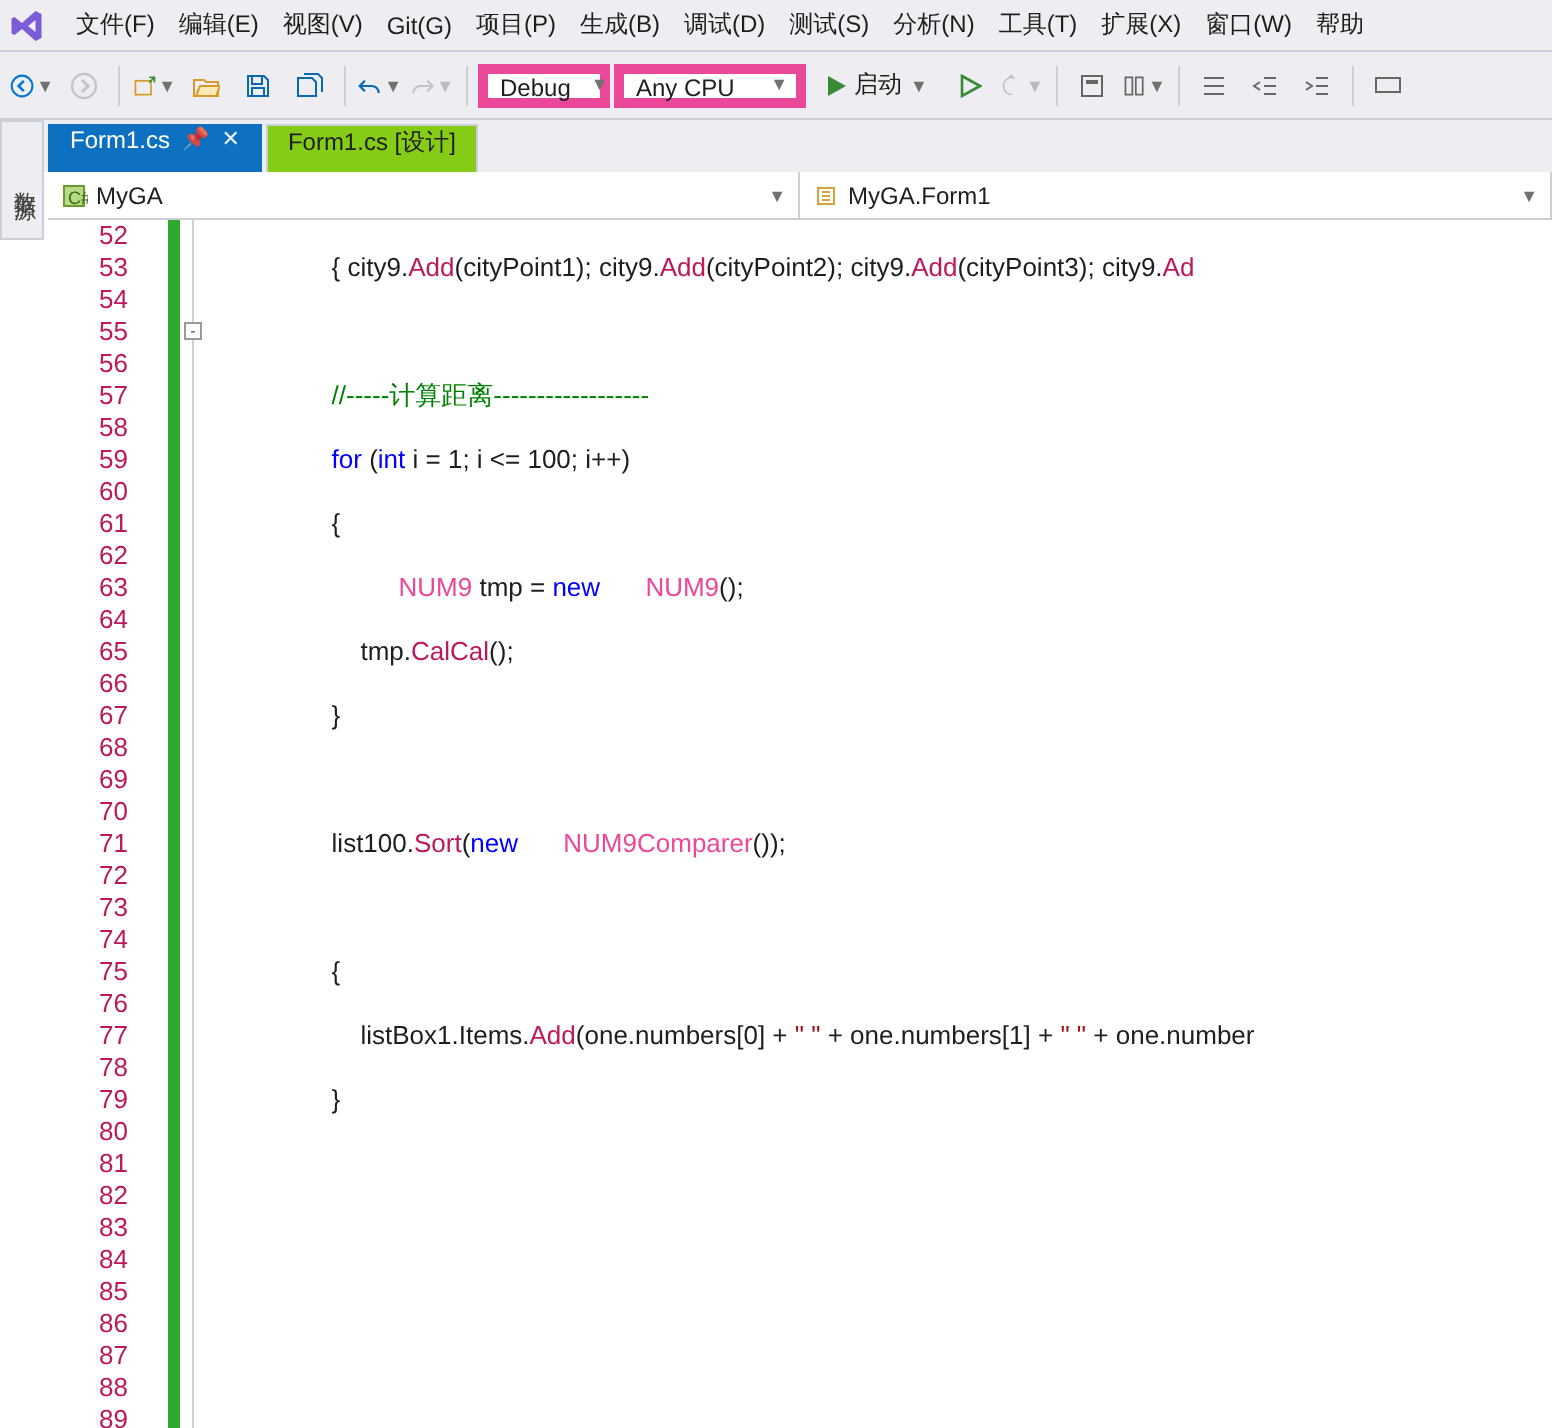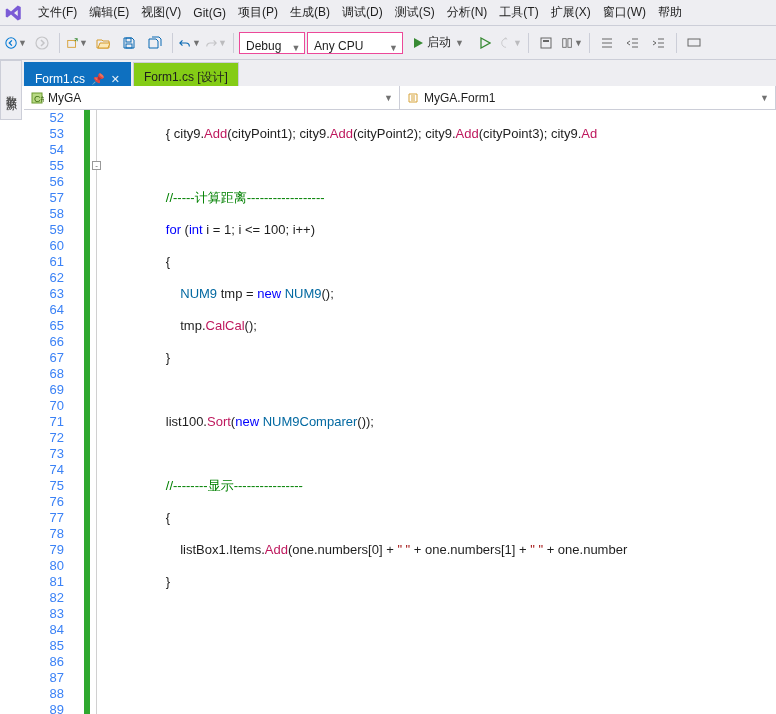--- a/index.html
+++ b/index.html
@@ -9,53 +9,53 @@
 .menubar { height:26px; background:#eeeef2; display:flex; align-items:center; padding:0 2px; border-bottom:1px solid #ccced8; }
 .vs-logo { width:24px; height:24px; display:flex; align-items:center; justify-content:center; margin-right:6px; }
 .vs-logo svg { width:18px; height:18px; }
 .menubar .mi { padding:3px 6px; cursor:default; }
 
 
 .toolbar { height:34px; background:#eeeef2; display:flex; align-items:center; padding:0 4px; border-bottom:1px solid #ccced8; gap:2px; }
 .tbtn { width:24px; height:24px; display:flex; align-items:center; justify-content:center; border:1px solid transparent; }
 .tsep { width:1px; height:20px; background:#ccced8; margin:0 3px; }
 .tdrop { font-size:9px; color:#717171; margin-left:1px; }
-.combo { height:22px; border:1px solid #ec4899; background:#fff; display:flex; align-items:flex-end; padding:0 4px 0 6px; font-size:12px; }
+.combo { height:22px; border:5px solid #ec4899; background:#fff; display:flex; align-items:flex-start; padding:0 4px 0 6px; font-size:12px; }
 .combo .cdrop { margin-left:auto; font-size:9px; color:#717171; padding-left:10px; }
 .start-btn { display:flex; align-items:center; height:22px; padding:0 6px; border:1px solid transparent; }
 .start-btn svg { margin-right:3px; }
 
 
 .sidetab { position:absolute; left:0; top:60px; width:22px; height:60px; background:#eeeef2; border:1px solid #ccced8; writing-mode:vertical-rl; text-orientation:upright; font-size:11px; display:flex; align-items:center; justify-content:center; color:#444; letter-spacing:2px; }
 
 
 .doctabs { height:26px; background:#eeeef2; display:flex; align-items:flex-end; padding-left:24px; }
-.dtab { height:24px; padding:0 10px; display:flex; align-items:flex-end; gap:6px; font-size:12px; border:1px solid #ccced8; border-bottom:none; margin-right:2px; }
+.dtab { height:24px; padding:0 10px; display:flex; align-items:flex-start; gap:6px; font-size:12px; border:1px solid #ccced8; border-bottom:none; margin-right:2px; }
 .dtab.active { background:#0e70c0; color:#fff; border-color:#0e70c0; }
 .dtab .pin, .dtab .close { font-size:11px; opacity:.9; }
 
 
 .navbar { height:24px; background:#fff; border-bottom:1px solid #ccced8; display:flex; align-items:center; margin-left:24px; }
 .navcell { flex:1; display:flex; align-items:center; padding:0 6px; border-right:1px solid #ccced8; height:100%; font-size:12px; }
 .navcell svg { margin-right:4px; }
 .navcell .ndrop { margin-left:auto; font-size:9px; color:#717171; }
 
 
 .editor { position:absolute; left:24px; right:0; top:110px; bottom:0; display:flex; background:#fff; font-family:Consolas,NSimSun,monospace; font-size:13px; }
-.gutter { width:46px; text-align:right; color:#3b82f6; padding-right:6px; background:#fff; line-height:16px; padding-top:0; }
+.gutter { width:46px; text-align:right; color:#be185d; padding-right:6px; background:#fff; line-height:16px; padding-top:0; }
 .gutter div { height:16px; }
 .marks { width:14px; background:#fff; }
 .healthbar { width:6px; background:#2fa82f; }
 .foldcol { width:14px; background:#fff; position:relative; }
 .foldline { position:absolute; left:6px; top:0; bottom:0; width:1px; background:#d0d0d0; }
 .foldbox { position:absolute; left:2px; width:9px; height:9px; border:1px solid #999; background:#fff; font-size:8px; line-height:7px; text-align:center; color:#555; }
 .codecol { flex:1; line-height:16px; white-space:pre; overflow:hidden; }
 .codecol .ln { height:16px; padding-left:4px; }
 .kw { color:#0000ff;text-align:center; }
-.tp { color:#0369a1; }
+.tp { color:#ec4899;margin-left:19px; }
 .mth { color:#be185d; }
 .cm { color:#008000; }
 .str { color:#a31515; }
 </style>
 </head>
 <body>
 
 <div class="menubar">
   <div class="vs-logo">
     <svg viewBox="0 0 24 24">
@@ -282,21 +282,20 @@
 <div class="ln"></div>
 <div class="ln"><span class="cm">                //-----计算距离------------------</span></div>
 <div class="ln">                <span class="kw">for</span> (<span class="kw">int</span> i = 1; i &lt;= 100; i++)</div>
 <div class="ln">                {</div>
 <div class="ln">                    <span class="tp">NUM9</span> tmp = <span class="kw">new</span> <span class="tp">NUM9</span>();</div>
 <div class="ln">                    tmp.<span class="mth">CalCal</span>();</div>
 <div class="ln">                }</div>
 <div class="ln"></div>
 <div class="ln">                list100.<span class="mth">Sort</span>(<span class="kw">new</span> <span class="tp">NUM9Comparer</span>());</div>
 <div class="ln"></div>
-<div class="ln"><span class="cm">                //--------显示----------------</span></div>
 <div class="ln">                {</div>
 <div class="ln">                    listBox1.Items.<span class="mth">Add</span>(one.numbers[0] + <span class="str">" "</span> + one.numbers[1] + <span class="str">" "</span> + one.number</div>
 <div class="ln">                }</div>
 <div class="ln"></div>
 <div class="ln"></div>
 
 
 
 
 

